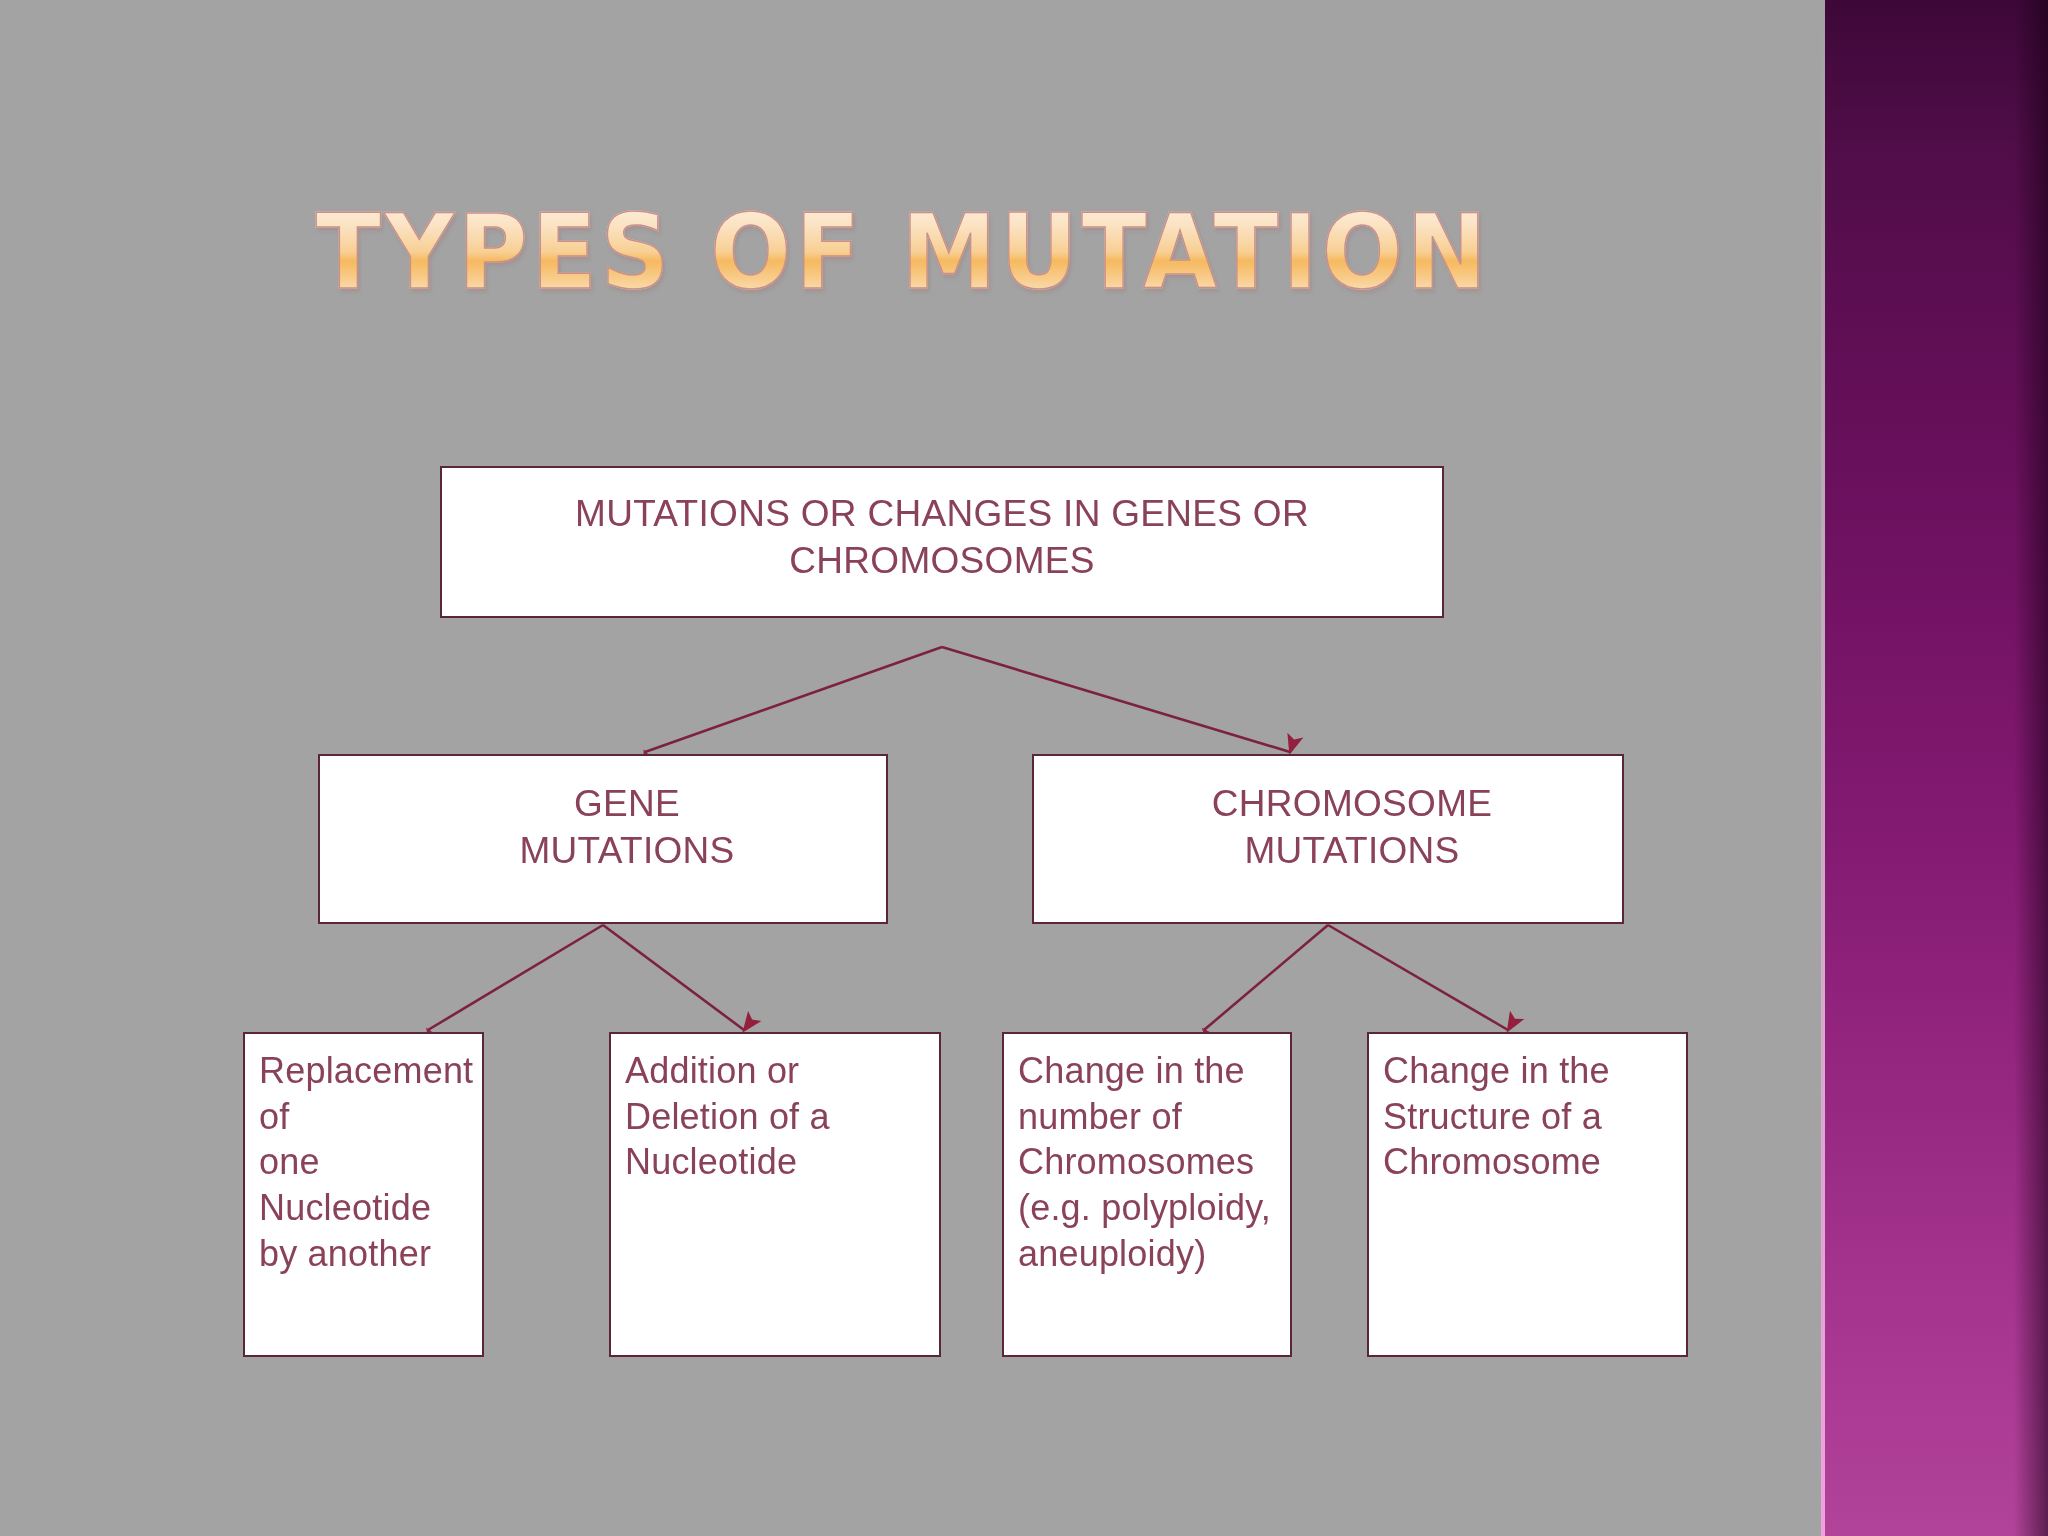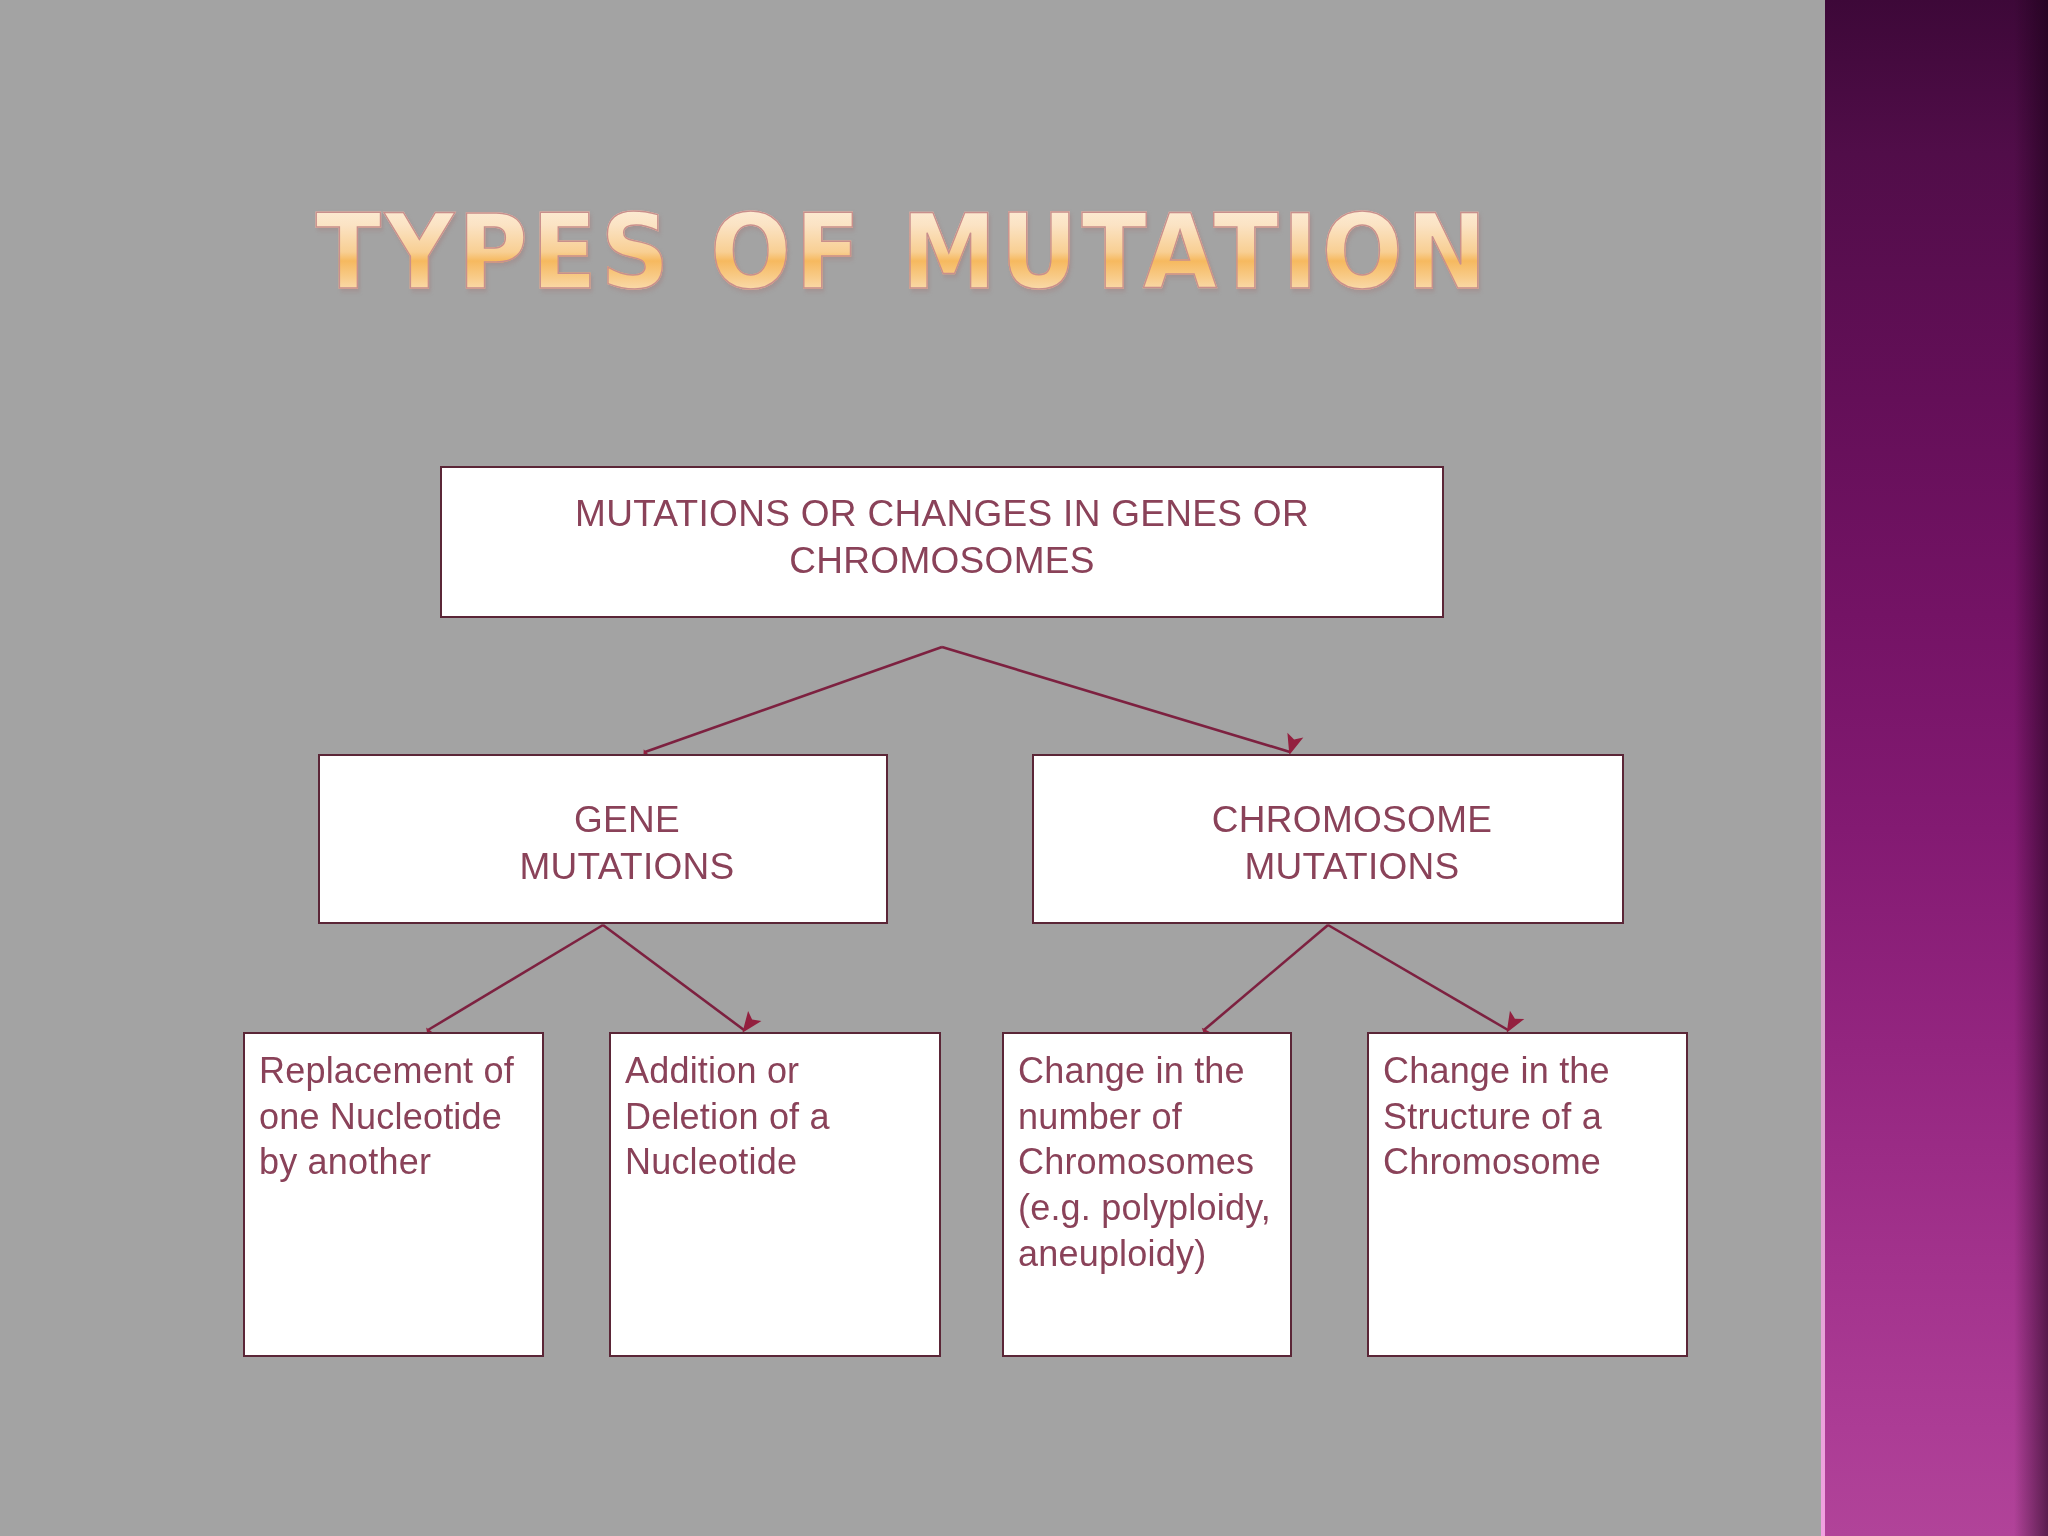--- a/index.html
+++ b/index.html
@@ -145,38 +145,38 @@
   #node-chromosome {
     left: 1032px;
     top: 754px;
     width: 592px;
     height: 170px;
   }
   .lvl1 .label {
     text-align: center;
     font-size: 37px;
     line-height: 1.26;
-    padding-top: 41px;
+    padding-top: 25px;
     letter-spacing: 0.3px;
     margin-left: 48px;
   }
 
   
   .lvl2 {
     top: 1032px;
     height: 325px;
   }
   .lvl2 .label {
     text-align: left;
     font-size: 36px;
     line-height: 1.27;
     padding: 14px 10px 0 14px;
     letter-spacing: 0.2px;
   }
-  #node-replacement { left: 243px;  width: 301px; }
+  #node-replacement { left: 243px;  width: 241px; }
   #node-addition    { left: 609px;  width: 332px; }
   #node-numchange   { left: 1002px; width: 290px; }
   #node-structchange{ left: 1367px; width: 321px; }
 </style>
 </head>
 <body>
 
 <div id="slide">
 
   <div id="side-band"></div>

